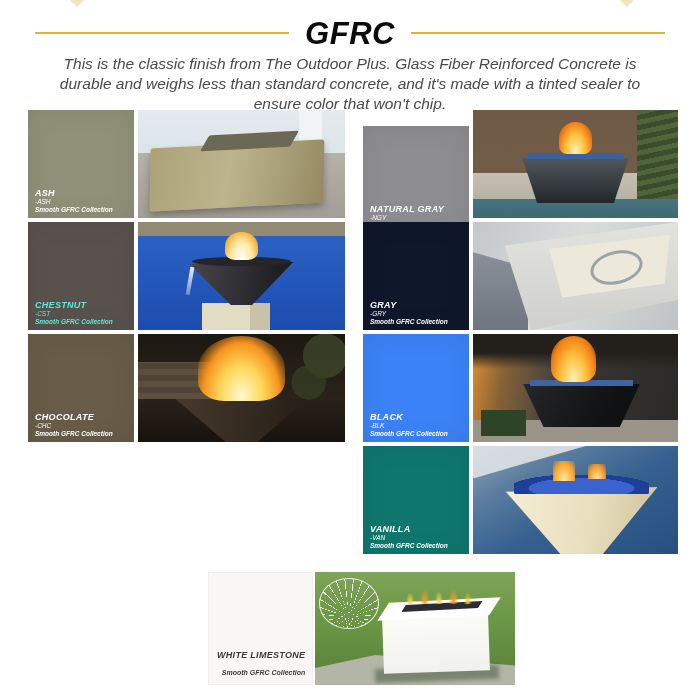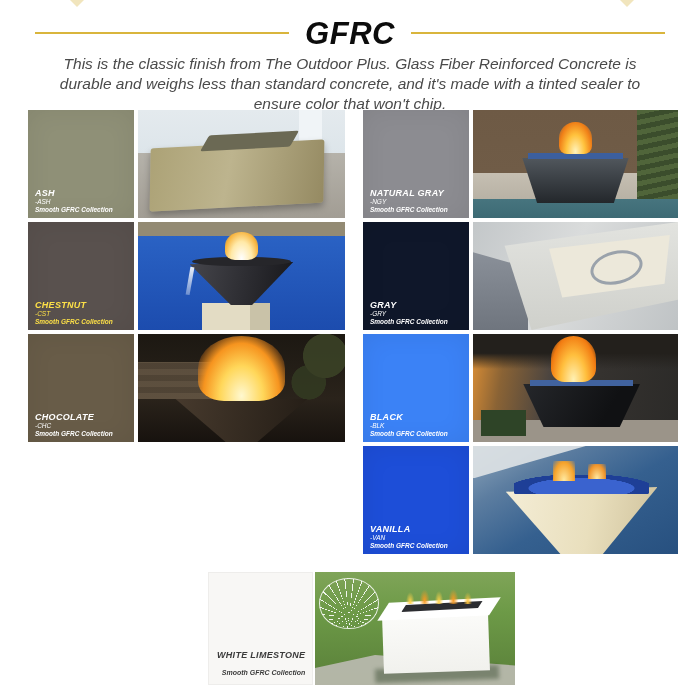--- a/index.html
+++ b/index.html
@@ -151,38 +151,38 @@
         <div class="col">Smooth GFRC Collection</div>
       </div>
     </div>
     <div class="photo" id="p1">
         <i class="e1"></i>
         <i class="e2"></i>
         <i class="e3"></i>
       </div>
   </div>
   <div class="cell c-r r1">
-    <div class="swatch" style="background: rgb(140, 140, 145);">
+    <div class="swatch" style="background: rgb(140, 140, 145); margin-top: 16px;">
       <div class="lab" style="color: rgb(255, 255, 255);">
         <div class="nm">NATURAL GRAY</div>
         <div class="cd">-NGY</div>
         <div class="col">Smooth GFRC Collection</div>
       </div>
     </div>
     <div class="photo" id="p2">
         <i class="e1"></i>
         <i class="e2"></i>
         <i class="e3"></i>
         <i class="e4"></i>
       </div>
   </div>
 
   <div class="cell c-l r2">
     <div class="swatch" style="background: rgb(89, 81, 78);">
-      <div class="lab" style="color: #fde047;">
+      <div class="lab" style="color: #5eead4;">
         <div class="nm">CHESTNUT</div>
         <div class="cd">-CST</div>
         <div class="col">Smooth GFRC Collection</div>
       </div>
     </div>
     <div class="photo" id="p3">
         <i class="e1"></i>
         <i class="e2"></i>
         <i class="e3"></i>
         <i class="e4"></i>
@@ -232,21 +232,21 @@
         <i class="e1"></i>
         <i class="e2"></i>
         <i class="e3"></i>
         <i class="e4"></i>
         <i class="e5"></i>
         <i class="e6"></i>
       </div>
   </div>
 
   <div class="cell c-r r4">
-    <div class="swatch" style="background: #1d4ed8;">
+    <div class="swatch" style="background: #0f766e;">
       <div class="lab" style="color: rgb(255, 255, 255);">
         <div class="nm">VANILLA</div>
         <div class="cd">-VAN</div>
         <div class="col">Smooth GFRC Collection</div>
       </div>
     </div>
     <div class="photo" id="p8">
         <i class="e1"></i>
         <i class="e2"></i>
         <i class="e3"></i>

